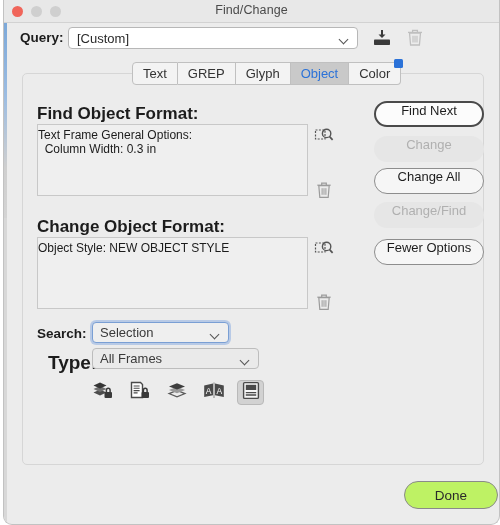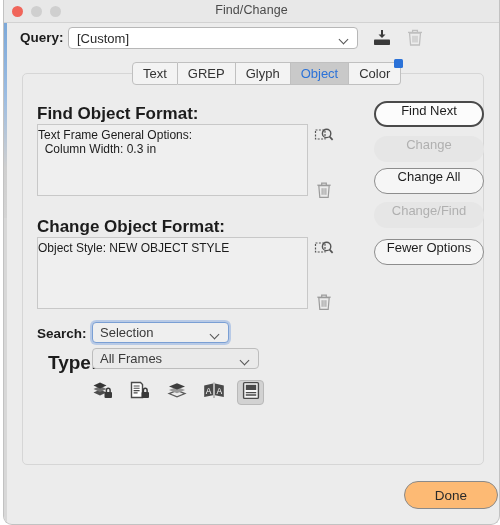--- a/index.html
+++ b/index.html
@@ -322,21 +322,21 @@
   #btn-change      { top: 136px; }
   #btn-change-all  { top: 168px; }
   #btn-change-find { top: 202px; }
   #btn-fewer       { top: 239px; }
 
   #btn-done {
     position: absolute;
     left: 400px; top: 481px;
     width: 94px; height: 28px;
     border-radius: 14px;
-    background: #fdba74;
+    background: #bef264;
     border: 1px solid #8a8a8a;
     box-sizing: border-box;
     display: flex;
     align-items: center;
     justify-content: center;
     font-size: 13.5px;
     color: #2a2a2a;
   }
 </style>
 </head>

